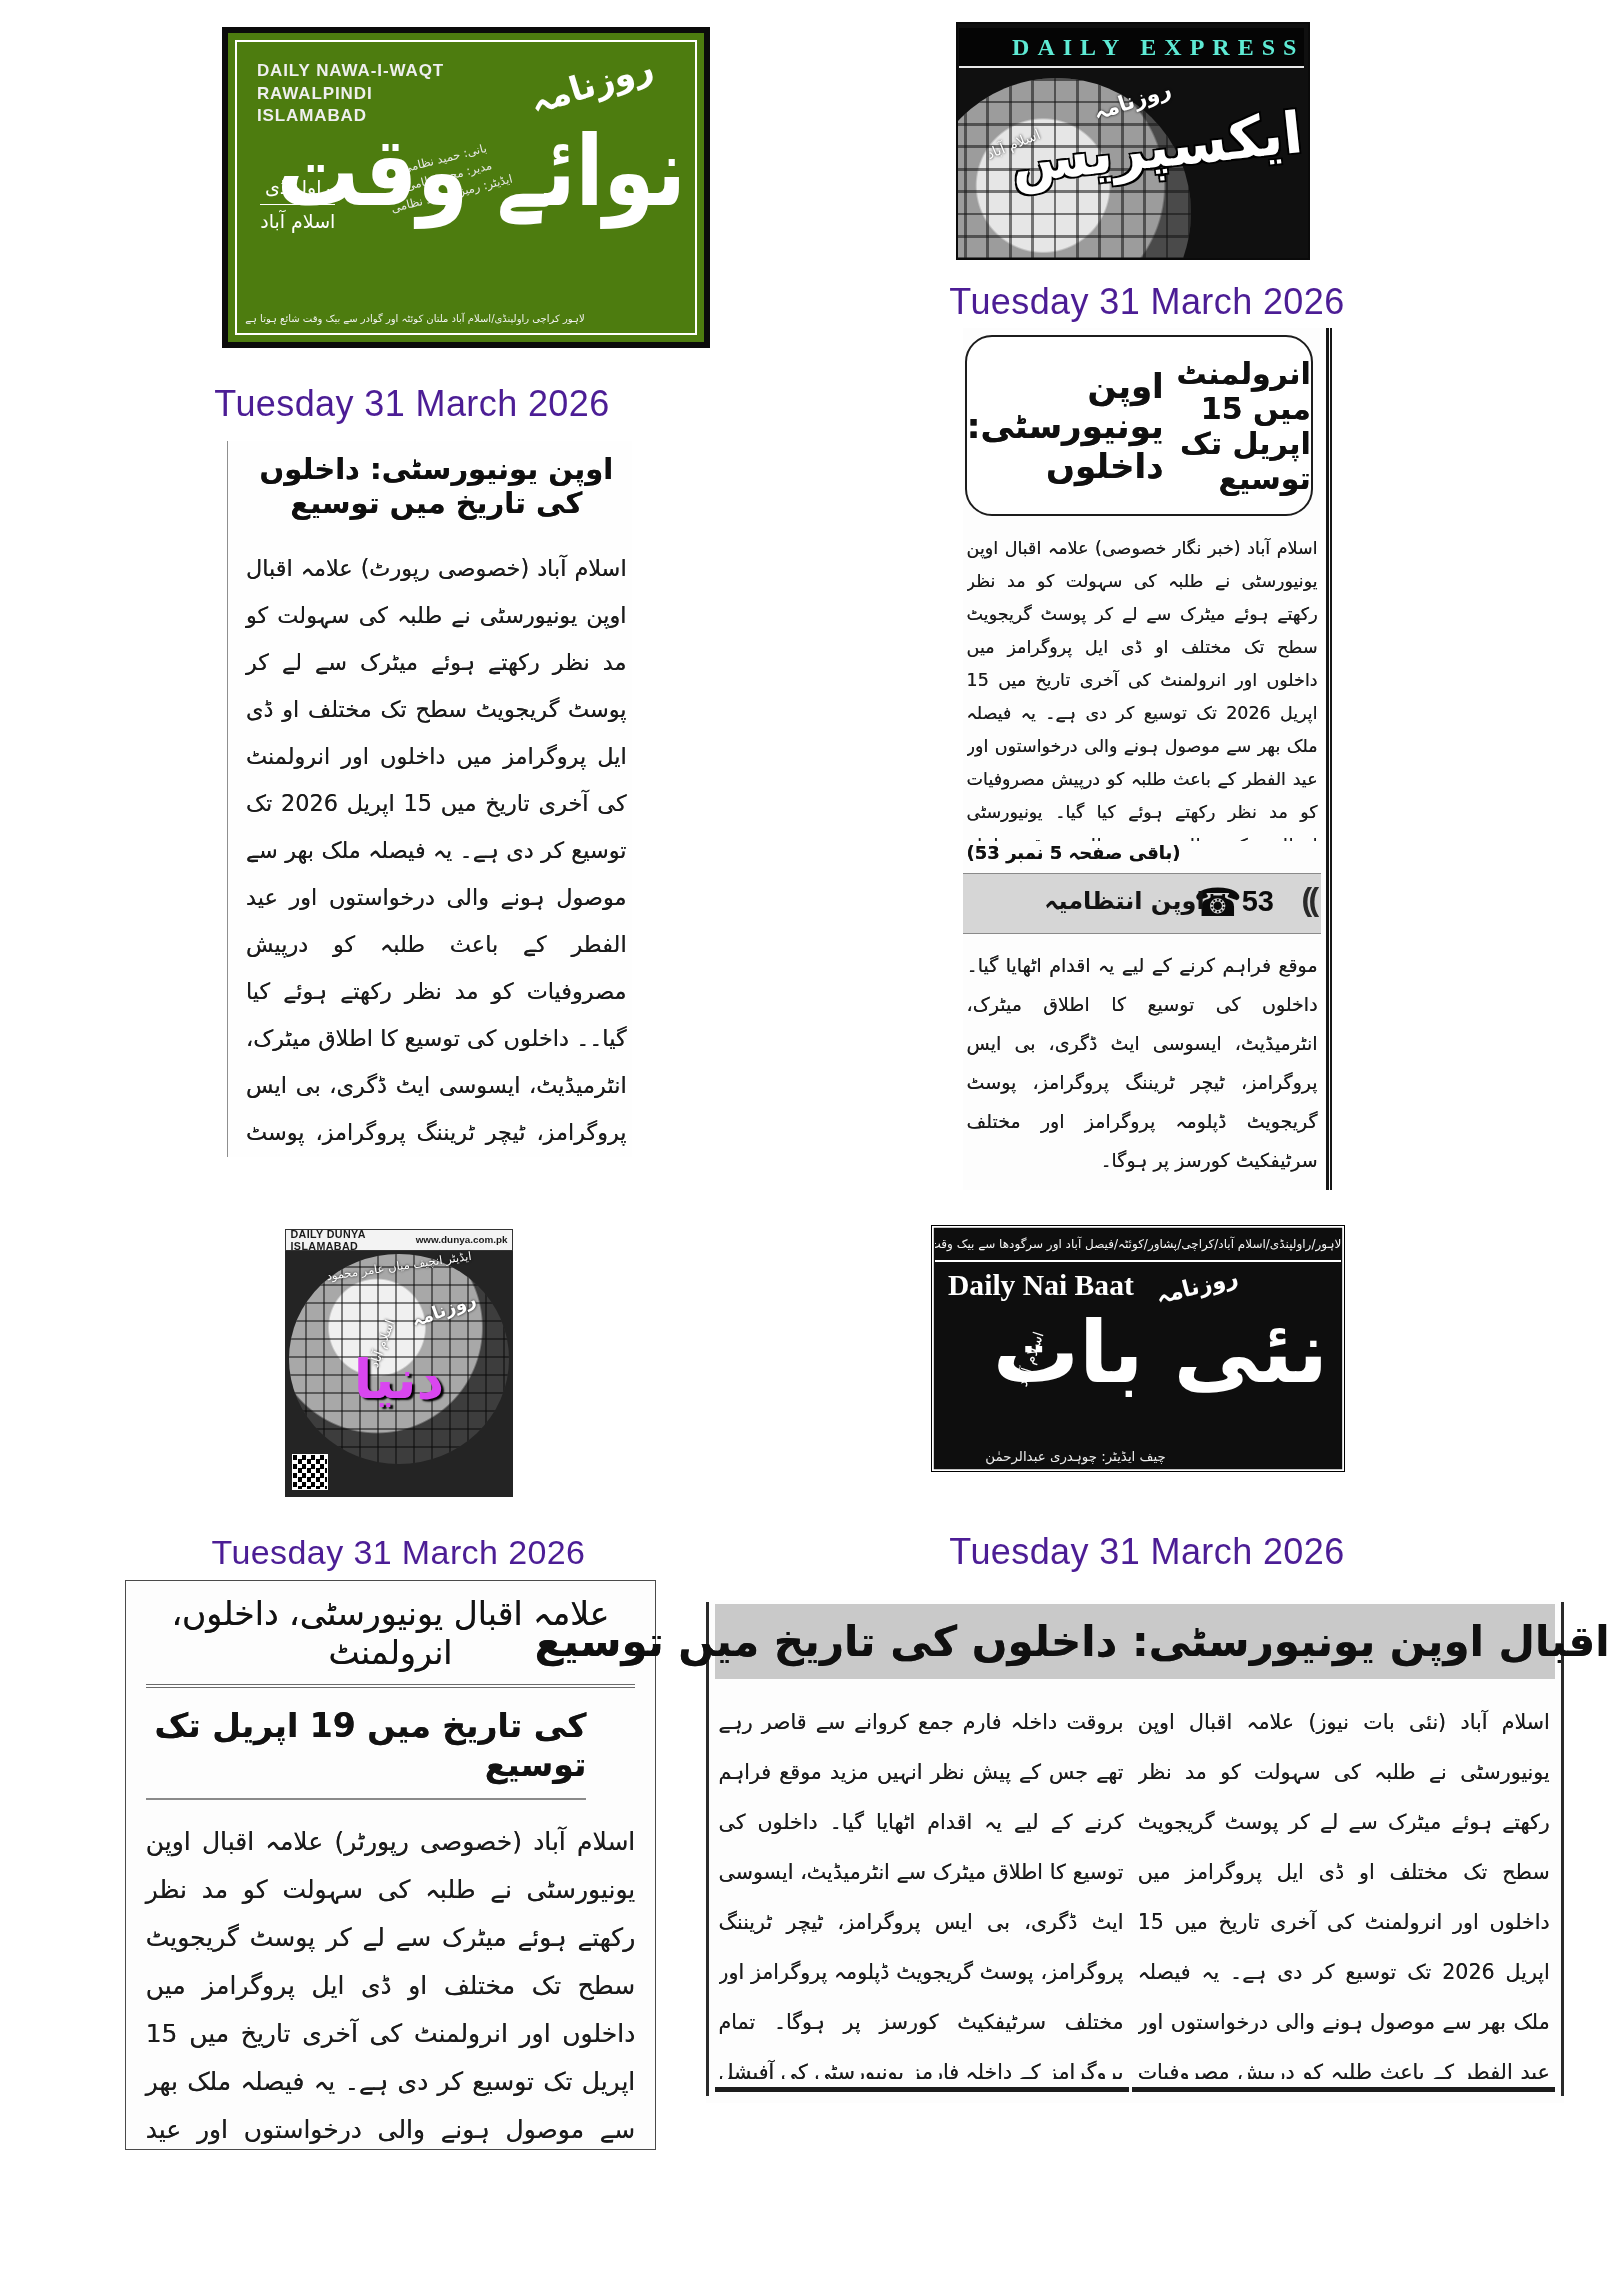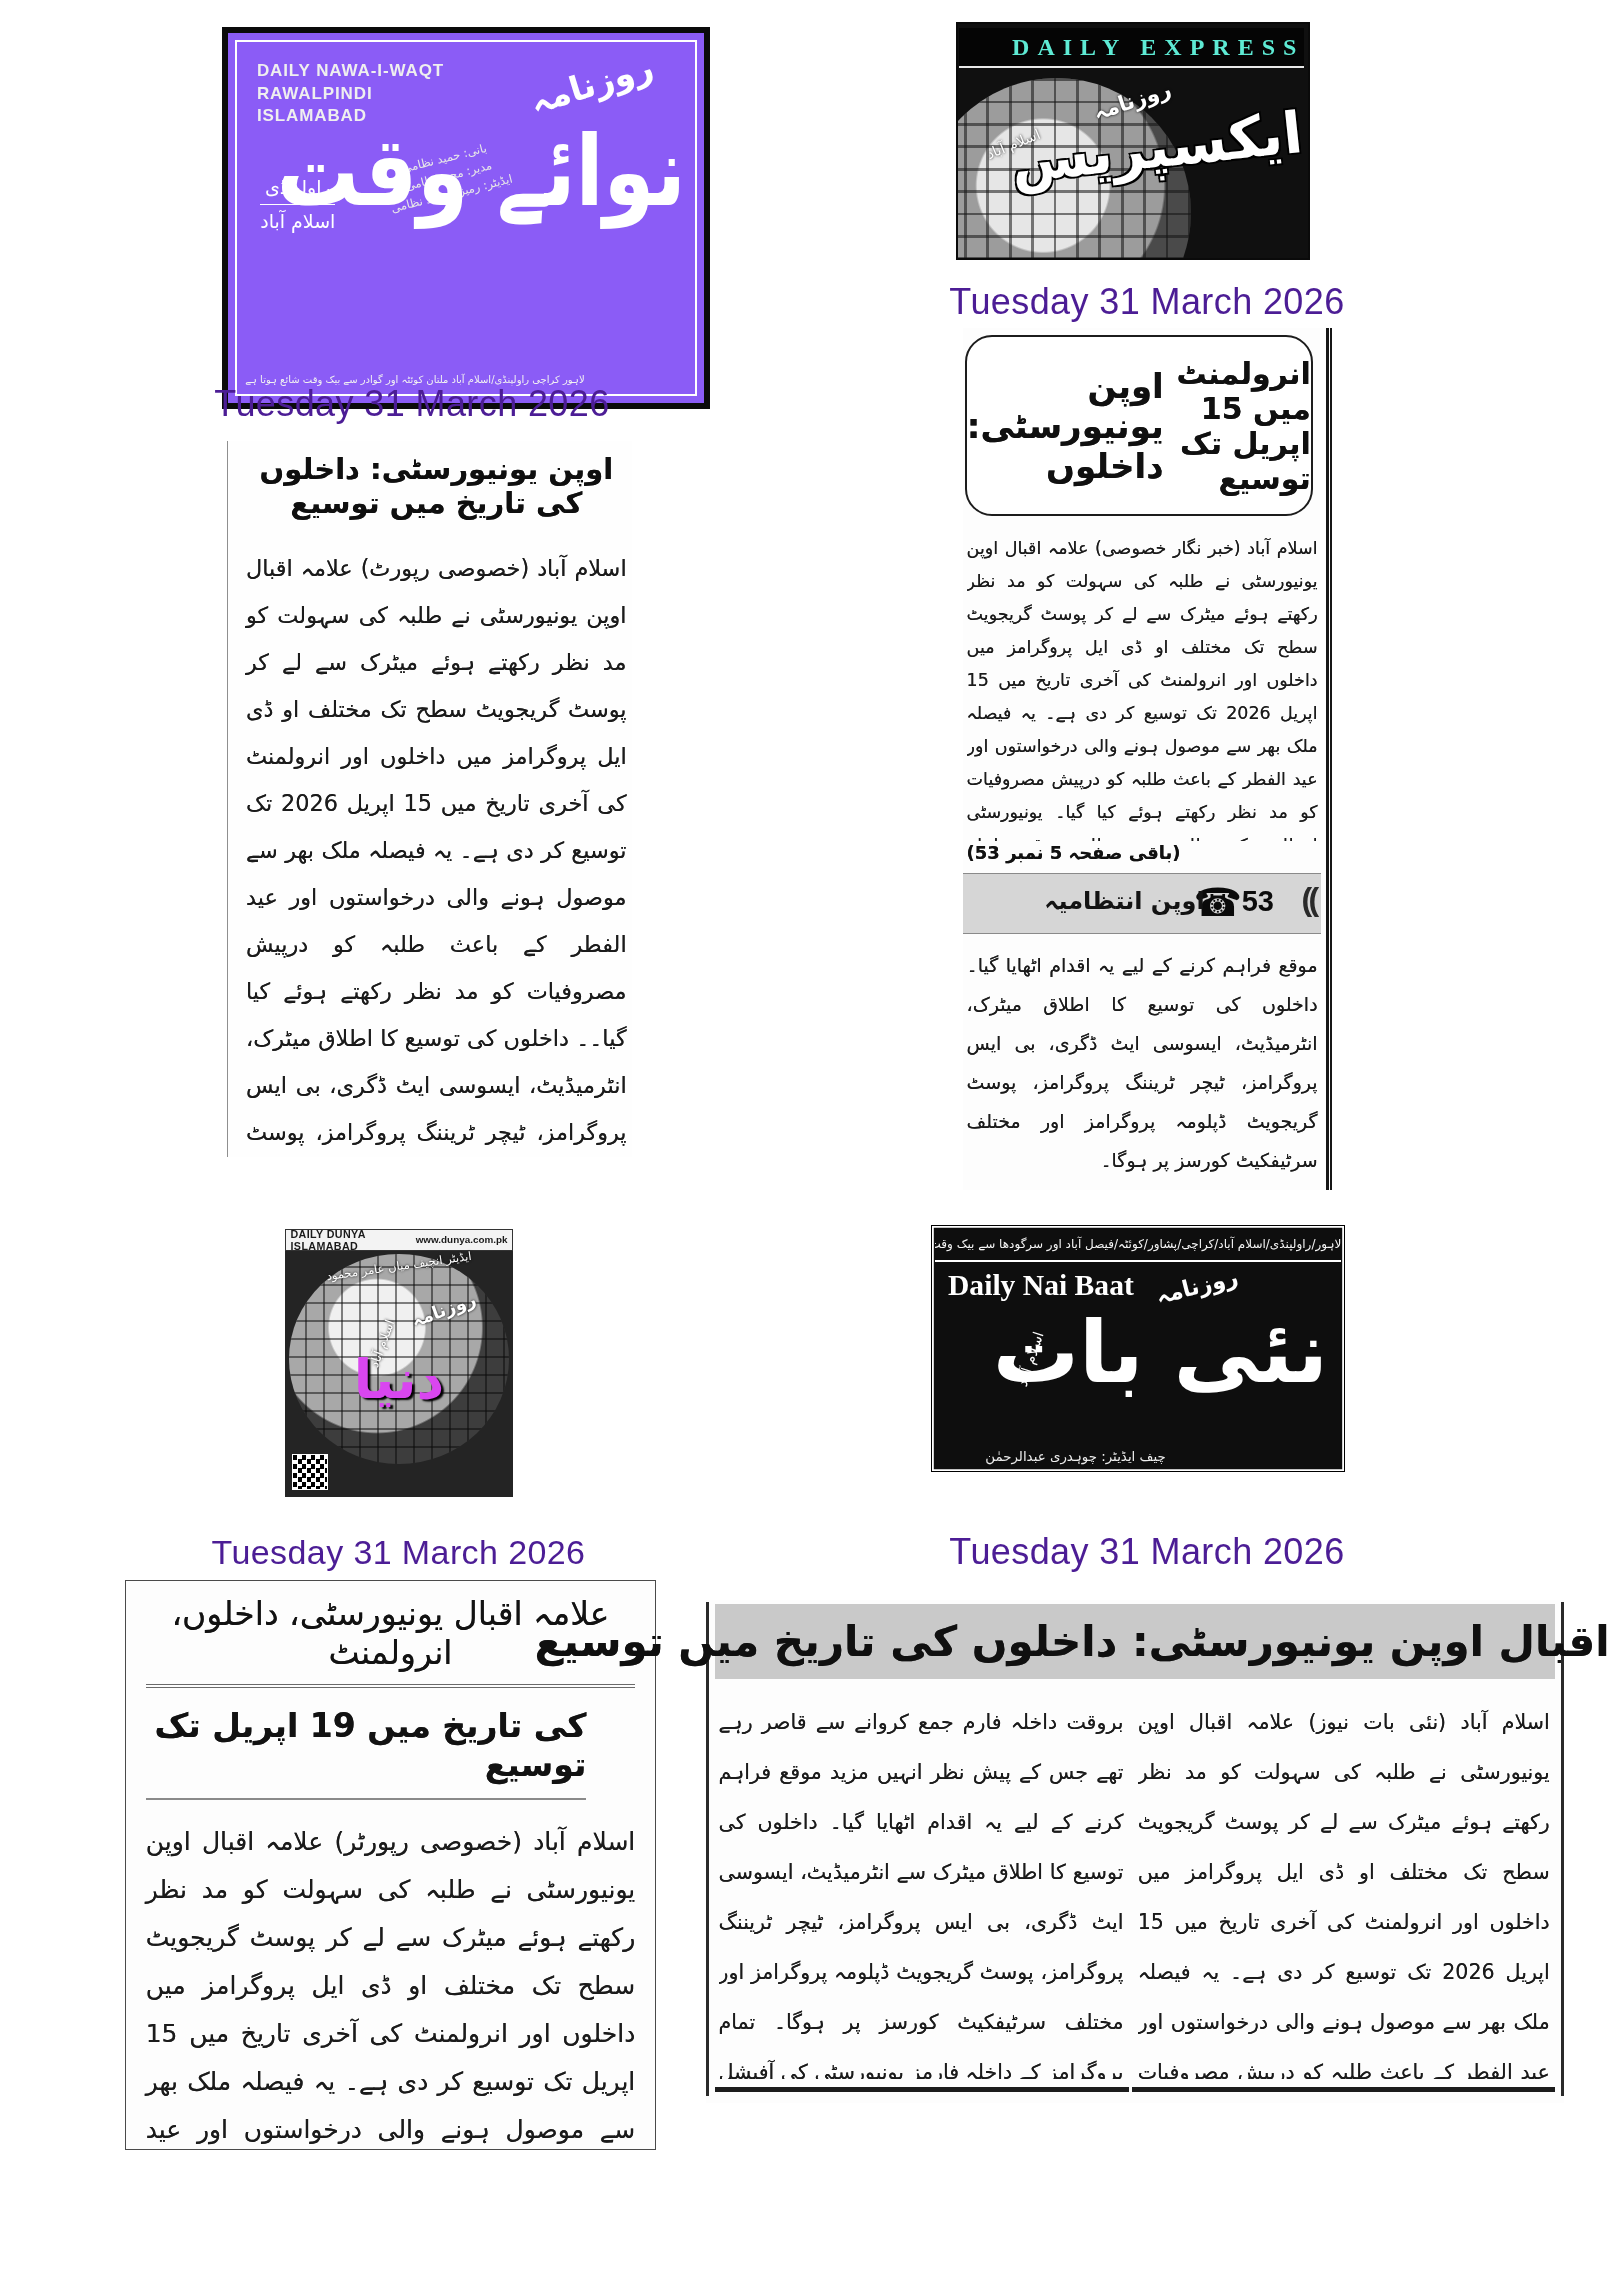--- a/index.html
+++ b/index.html
@@ -5,21 +5,21 @@
   html,body{margin:0;padding:0;background:#ffffff;}
   .page{position:relative;width:1620px;height:2293px;background:#ffffff;overflow:hidden;
         font-family:"Liberation Sans",sans-serif;}
   .abs{position:absolute;}
   .urdu{font-family:"DejaVu Sans",sans-serif;direction:rtl;}
   .scan{color:#1b1b1b;filter:blur(0.3px);text-shadow:0 0 0.5px #444;}
   .date{font-family:"Liberation Sans",sans-serif;font-weight:normal;font-size:36px;
         color:#4c1d95;text-align:center;letter-spacing:0.4px;margin-top:12px;}
 
   
-  .mast-nawa{left:222px;top:27px;width:488px;height:382px;background:#8b5cf6;border:6.3px solid #0b0b0b;box-sizing:border-box;}
+  .mast-nawa{left:222px;top:27px;width:488px;height:321px;background:#4d7c0f;border:6.3px solid #0b0b0b;box-sizing:border-box;}
   .mast-nawa .inner{position:absolute;inset:7.2px;border:2.7px solid #ffffff;overflow:hidden;}
   .mast-nawa .brand{position:absolute;left:19.7px;top:18px;color:#efefef;font-weight:bold;font-size:17px;line-height:22.4px;letter-spacing:0.9px;}
   .mast-nawa .roznama{position:absolute;right:40px;top:21.5px;color:#fff;font-size:34px;font-weight:bold;transform:rotate(-17deg);}
   .mast-nawa .cities{position:absolute;left:23px;top:134px;color:#fff;font-size:19px;text-align:center;}
   .mast-nawa .cities .c1{border-bottom:1.8px solid #fff;padding-bottom:5.4px;margin-bottom:5.4px;}
   .mast-nawa .founders{position:absolute;left:148px;top:107px;color:#e8e8e8;font-size:11.6px;line-height:18px;transform:rotate(-14deg);text-align:center;}
   .mast-nawa .bigtitle{position:absolute;right:9px;top:82px;color:#ffffff;font-size:82px;font-weight:bold;white-space:nowrap;transform:scaleY(1.18);}
   .mast-nawa .bottomline{position:absolute;left:0;right:0;bottom:9px;color:#f2f2f2;font-size:10px;text-align:left;padding-left:8px;}
 
   

